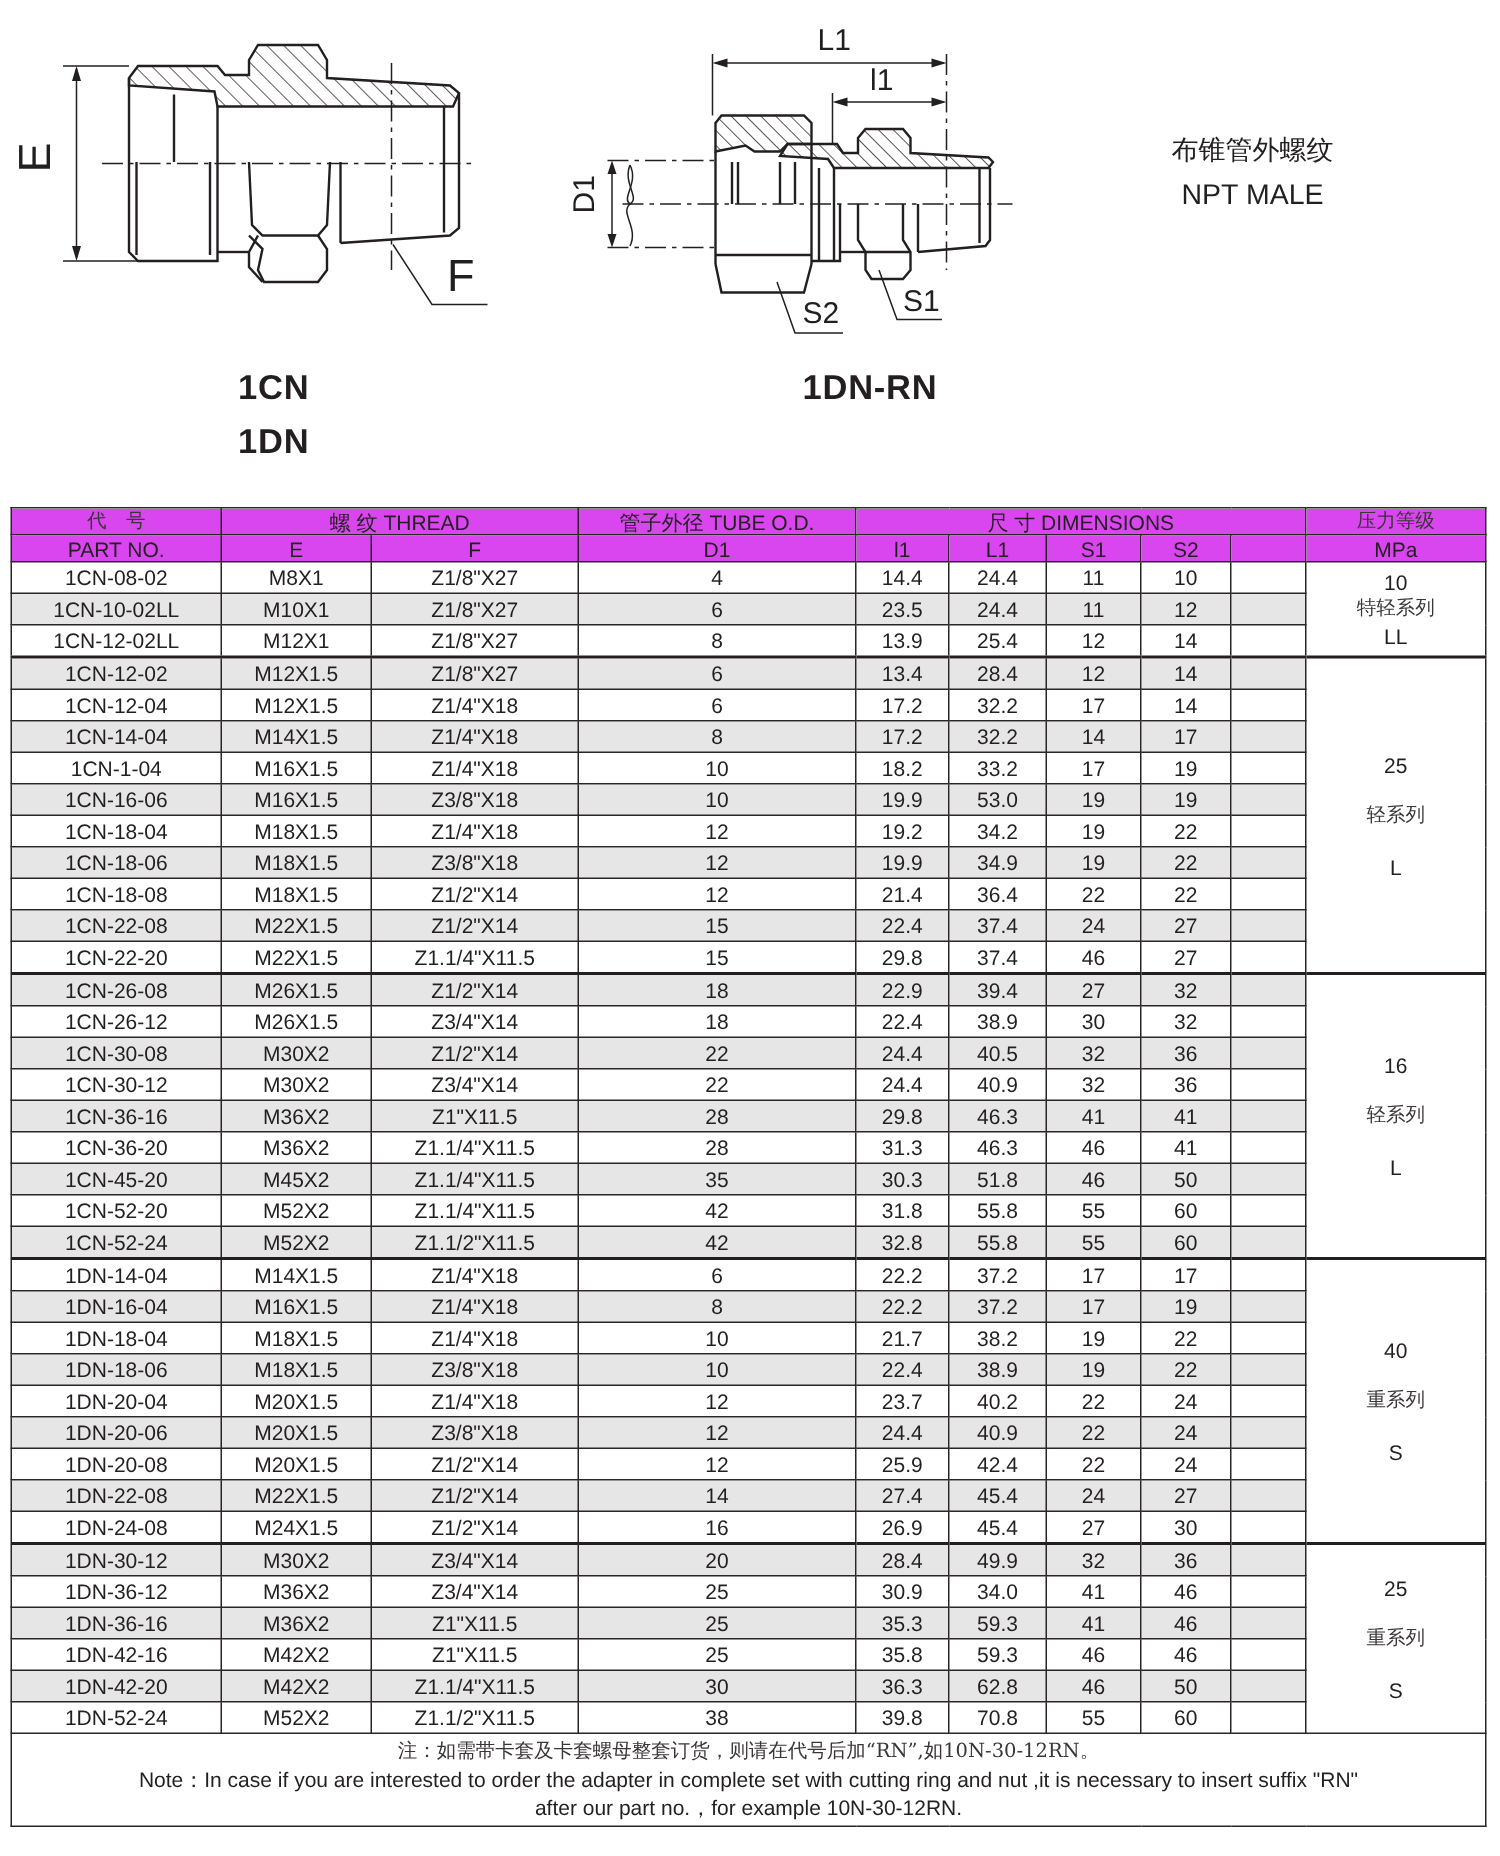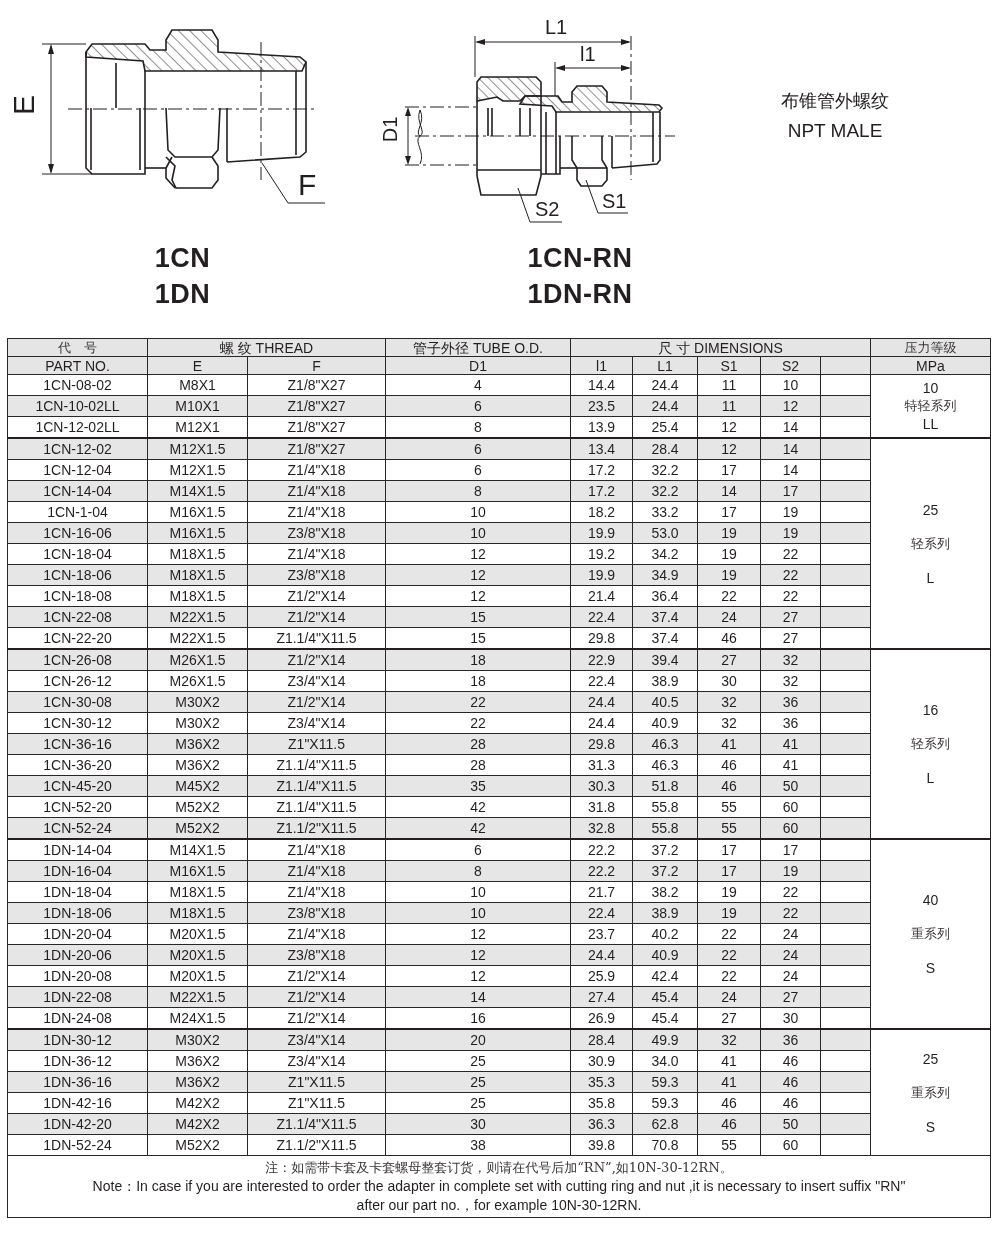--- a/index.html
+++ b/index.html
@@ -1,26 +1,26 @@
 <!DOCTYPE html>
 <html><head>
 <meta charset="utf-8">
 <style>
   html, body { margin:0; padding:0; background:#ffffff; }
   body { width:1000px; height:1237px; position:relative; overflow:hidden;
          font-family:"Liberation Sans", sans-serif; color:#231f20; }
   .abs { position:absolute; }
-  .title-big { font-weight:bold; font-size:27px; text-align:center; line-height:36px; letter-spacing:0.5px; }
+  .title-big { font-weight:bold; font-size:23px; text-align:center; line-height:36px; letter-spacing:0.5px; }
   .spec-label { font-size:19px; text-align:center; line-height:30px; }
   .dim-label { font-size:20px; }
   table.spec { position:absolute; left:7px; top:338px; width:983px; border-collapse:collapse;
                table-layout:fixed; font-size:14px; }
   table.spec td { border:1.6px solid #2a2526; padding:0; text-align:center; vertical-align:middle;
                   height:20px; line-height:16px; white-space:nowrap; overflow:hidden; }
-  table.spec tr.hdr td { background:#e5e5e5; height:17px; line-height:16px; }
+  table.spec tr.hdr td { background:#d946ef; height:17px; line-height:16px; }
   table.spec tr.gray td.d { background:#e6e6e7; }
   table.spec td.press { background:#ffffff; font-size:14px; line-height:34px; }
   table.spec td.press.ll { line-height:18px; }
   table.spec tr.grp td { border-top:2.4px solid #231f20; }
   table.spec td.note { text-align:center; padding:2px 3px; font-size:14px; line-height:19px; height:52px; vertical-align:top; white-space:normal; }
   .cn { font-family:"DejaVu Serif", serif; font-size:13px; color:#3a3536; }
 </style>
 </head>
 <body>
 
@@ -126,21 +126,20 @@
 
   <path d="M148,188 L160,222 L192,222" stroke="#231f20" stroke-width="1" fill="none"></path>
   <path d="M216,180 L228,213 L258,213" stroke="#231f20" stroke-width="1" fill="none"></path>
 </svg>
 <div class="abs dim-label" style="left:545px;top:16px;">L1</div>
 <div class="abs dim-label" style="left:580px;top:43px;">l1</div>
 <div class="abs dim-label" style="left:378px;top:118px;transform:rotate(-90deg);">D1</div>
 <div class="abs dim-label" style="left:535px;top:198px;">S2</div>
 <div class="abs dim-label" style="left:602px;top:190px;">S1</div>
 <div class="abs title-big" style="left:500px;top:240px;width:160px;">
-  <div>1CN-RN</div>
   <div>1DN-RN</div>
 </div>
 
 <div class="abs spec-label" style="left:745px;top:86px;width:180px;">
   <div class="cn" style="font-size:18px;color:#231f20;">布锥管外螺纹</div>
   <div>NPT MALE</div>
 </div>
 
 <table class="spec">
   <colgroup>

